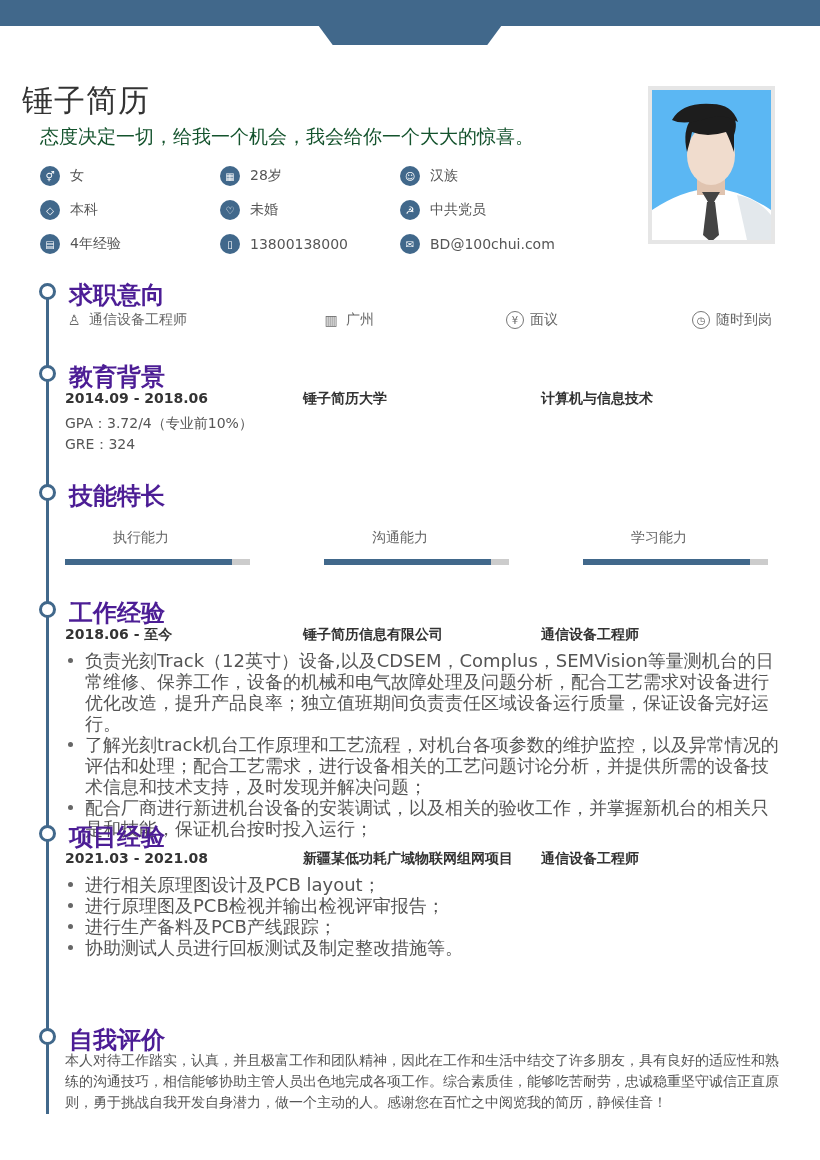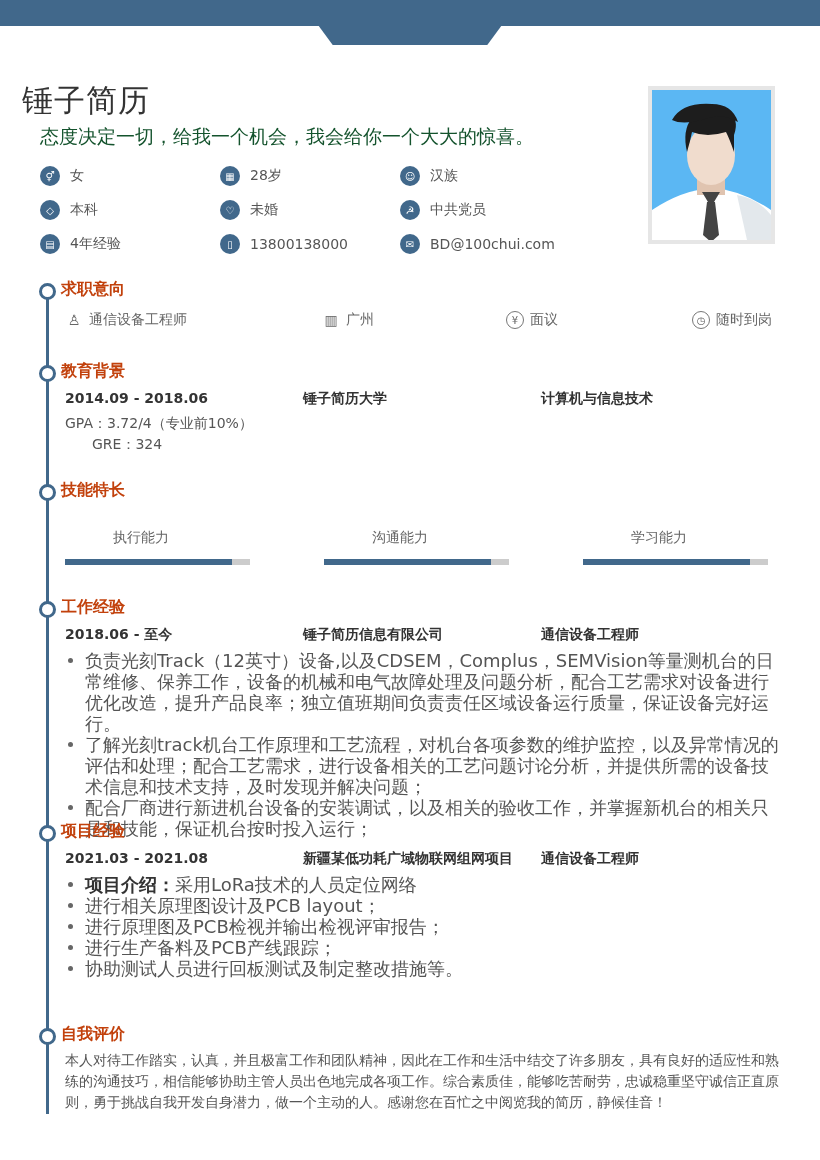--- a/index.html
+++ b/index.html
@@ -7,21 +7,21 @@
   .topbar { position: absolute; left: 0; top: 0; width: 820px; height: 26px; background: #41688b; }
   .topnotch { position: absolute; left: 318px; top: 25px; width: 184px; height: 20px; background: #41688b; clip-path: polygon(0 0, 100% 0, 92% 100%, 8% 100%); }
   .name { position: absolute; left: 22px; top: 80px; font-size: 31px; color: #333; letter-spacing: 1px; }
   .motto { position: absolute; left: 40px; top: 124px; font-size: 19px; color: #14532d; }
   .info-item { position: absolute; display: flex; align-items: center; font-size: 14px; color: #555; }
   .info-item .ic { width: 20px; height: 20px; border-radius: 50%; background: #41688b; color: #fff; display: flex; align-items: center; justify-content: center; font-size: 10px; margin-right: 10px; }
   .photo { position: absolute; left: 648px; top: 86px; width: 127px; height: 158px; background: #e6e6e6; padding: 4px; }
   .photo-inner { width: 100%; height: 100%; background: #5bb7f3; position: relative; overflow: hidden; }
   .timeline { position: absolute; left: 46px; top: 296px; width: 3px; height: 818px; background: #41688b; }
   .sec-dot { position: absolute; left: 39px; width: 17px; height: 17px; border: 3px solid #41688b; border-radius: 50%; background: #fff; }
-  .sec-title { position: absolute; left: 61px; font-size: 16px; font-weight: bold; color: #c2410c; }
+  .sec-title { position: absolute; left: 69px; font-size: 24px; font-weight: bold; color: #4c1d95; }
   .row { position: absolute; font-size: 14px; color: #555; }
   .bold { font-weight: bold; color: #333; }
   .intent { position: absolute; display: flex; align-items: center; font-size: 14px; color: #666; }
   .intent .oi { width: 18px; height: 18px; border: 1.5px solid #777; border-radius: 50%; margin-right: 6px; font-size: 10px; display: flex; align-items: center; justify-content: center; color: #666; }
   .skill-label { position: absolute; font-size: 14px; color: #666; margin-left: 48px; }
   .bar { position: absolute; width: 185px; height: 6px; background: #ccc; }
   .bar-fill { height: 100%; background: #41688b; }
   ul.bul { position: absolute; left: 65px; width: 715px; list-style: none; font-size: 18px; line-height: 21px; color: #555; }
   ul.bul li { position: relative; padding-left: 20px; }
   ul.bul li::before { content: ""; position: absolute; left: 3px; top: 8px; width: 5px; height: 5px; border-radius: 50%; background: #666; }
@@ -110,21 +110,21 @@
     <span class="oi">◷</span>
     <span>随时到岗</span>
   </div>
 
 <div class="sec-dot" style="top:365px;"></div>
 <div class="sec-title" style="top:361px;">教育背景</div>
 <div class="row bold" style="left:65px;top:390px;">2014.09 - 2018.06</div>
 <div class="row bold" style="left:303px;top:390px;">锤子简历大学</div>
 <div class="row bold" style="left:541px;top:390px;">计算机与信息技术</div>
 <div class="row" style="left:65px;top:415px;">GPA：3.72/4（专业前10%）</div>
-<div class="row" style="left:65px;top:436px;margin-left:27px;">GRE：324</div>
+<div class="row" style="left:65px;top:436px;">GRE：324</div>
 
 <div class="sec-dot" style="top:484px;"></div>
 <div class="sec-title" style="top:480px;">技能特长</div>
 <div class="skill-label" style="left:65px;top:529px;">执行能力</div>
 <div class="bar" style="left:65px;top:559px;">
     <div class="bar-fill" style="width:90%;"></div>
   </div>
 <div class="skill-label" style="left:324px;top:529px;">沟通能力</div>
 <div class="bar" style="left:324px;top:559px;">
     <div class="bar-fill" style="width:90%;"></div>
@@ -144,21 +144,20 @@
   <li>了解光刻track机台工作原理和工艺流程，对机台各项参数的维护监控，以及异常情况的评估和处理；配合工艺需求，进行设备相关的工艺问题讨论分析，并提供所需的设备技术信息和技术支持，及时发现并解决问题；</li>
   <li>配合厂商进行新进机台设备的安装调试，以及相关的验收工作，并掌握新机台的相关只是和技能，保证机台按时投入运行；</li>
 </ul>
 
 <div class="sec-dot" style="top:825px;"></div>
 <div class="sec-title" style="top:821px;">项目经验</div>
 <div class="row bold" style="left:65px;top:850px;">2021.03 - 2021.08</div>
 <div class="row bold" style="left:303px;top:850px;">新疆某低功耗广域物联网组网项目</div>
 <div class="row bold" style="left:541px;top:850px;">通信设备工程师</div>
 <ul class="bul" style="top:874px;">
-  <li><b class="bold">项目介绍：</b><span>采用LoRa技术的人员定位网络</span></li>
   <li>进行相关原理图设计及PCB layout；</li>
   <li>进行原理图及PCB检视并输出检视评审报告；</li>
   <li>进行生产备料及PCB产线跟踪；</li>
   <li>协助测试人员进行回板测试及制定整改措施等。</li>
 </ul>
 
 <div class="sec-dot" style="top:1028px;"></div>
 <div class="sec-title" style="top:1024px;">自我评价</div>
 <div class="para">本人对待工作踏实，认真，并且极富工作和团队精神，因此在工作和生活中结交了许多朋友，具有良好的适应性和熟练的沟通技巧，相信能够协助主管人员出色地完成各项工作。综合素质佳，能够吃苦耐劳，忠诚稳重坚守诚信正直原则，勇于挑战自我开发自身潜力，做一个主动的人。感谢您在百忙之中阅览我的简历，静候佳音！</div>
 

